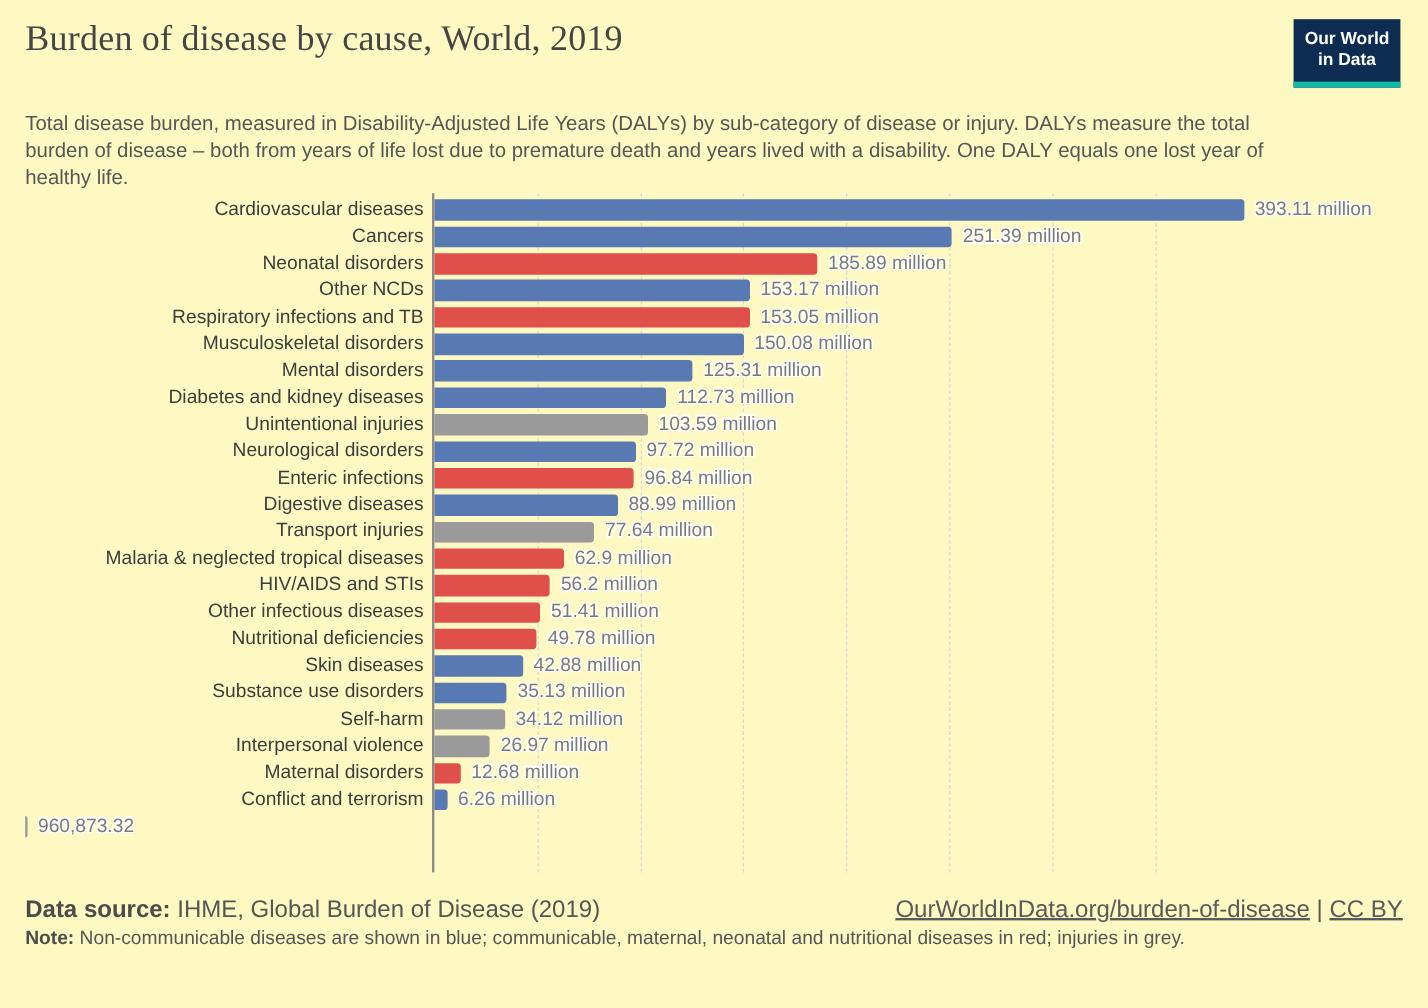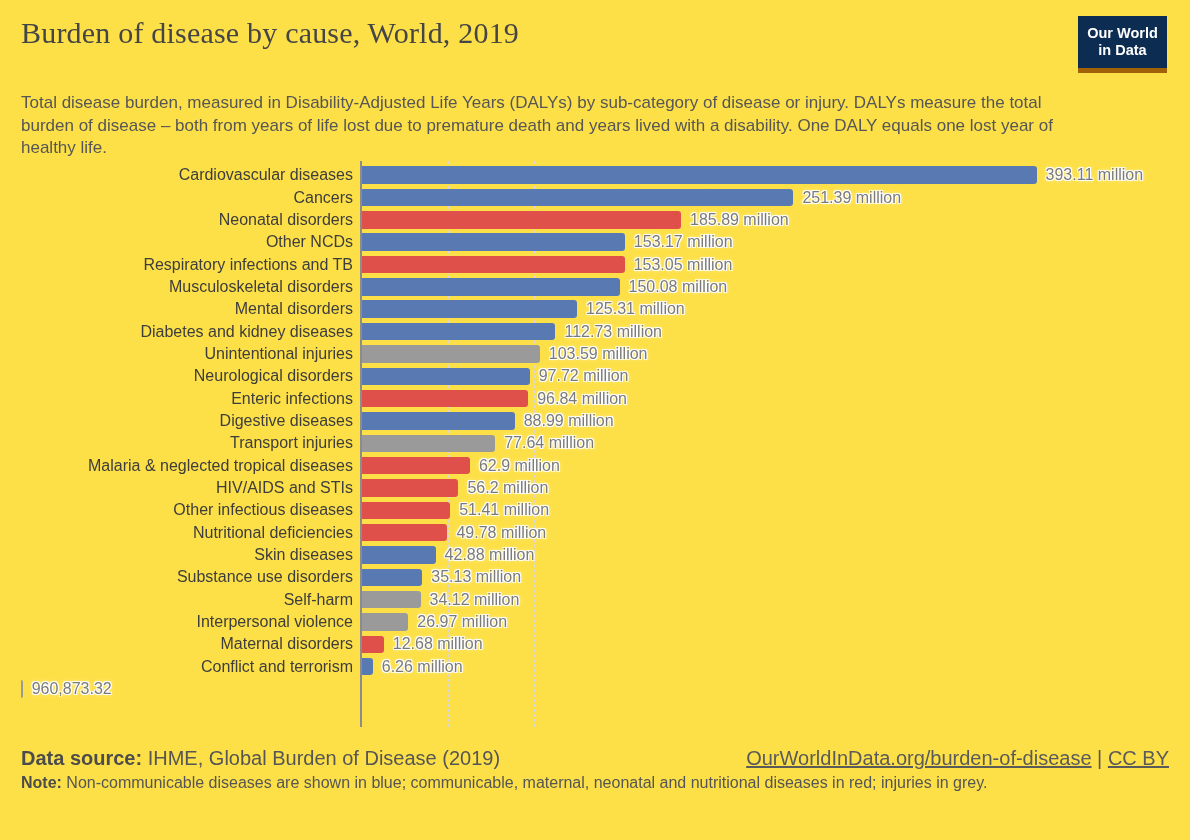--- a/index.html
+++ b/index.html
@@ -1,32 +1,32 @@
 <!DOCTYPE html>
 <html><head>
 <meta charset="utf-8">
 <style>
   * { margin:0; padding:0; box-sizing:border-box; }
   html,body { background:#fff; }
   .page {
-    position:relative; width:1190px; height:840px; background:#fde047;
+    position:relative; width:1190px; height:840px; background:#fef9c3;
     font-family:"Liberation Sans","DejaVu Sans",sans-serif; overflow:hidden;padding-left:44px;
   }
   .title {
     position:absolute; left:21px; top:16px;
     font-family:"Liberation Serif","DejaVu Serif",serif;
     font-size:30px; font-weight:normal; color:#454545; letter-spacing:0.2px;
   }
   .subtitle {
     position:absolute; left:21px; top:92px; width:1040px;
     font-size:17px; line-height:22.5px; color:#565656;
   }
   .logo {
     position:absolute; left:1078px; top:16px; width:89px; height:57px;
-    background:#0c2c52; border-bottom:5px solid #a16207;
+    background:#0c2c52; border-bottom:5px solid #14b8a6;
     display:flex; flex-direction:column; justify-content:center; align-items:center;
     cursor:pointer;
   }
   .logo span { color:#ffffff; font-weight:bold; font-size:14.5px; line-height:17px; }
   .chart { position:absolute; left:21px; top:164px; width:1148px; height:566px; }
   .grid-layer {
     position:absolute; left:339px; top:-3px; width:700px; height:566px;
     border-left:2px solid #8c8c8c; z-index:0;
   }
   .gridline { position:absolute; top:0; bottom:0; width:0; border-left:1px dashed #d8d8d8; }

